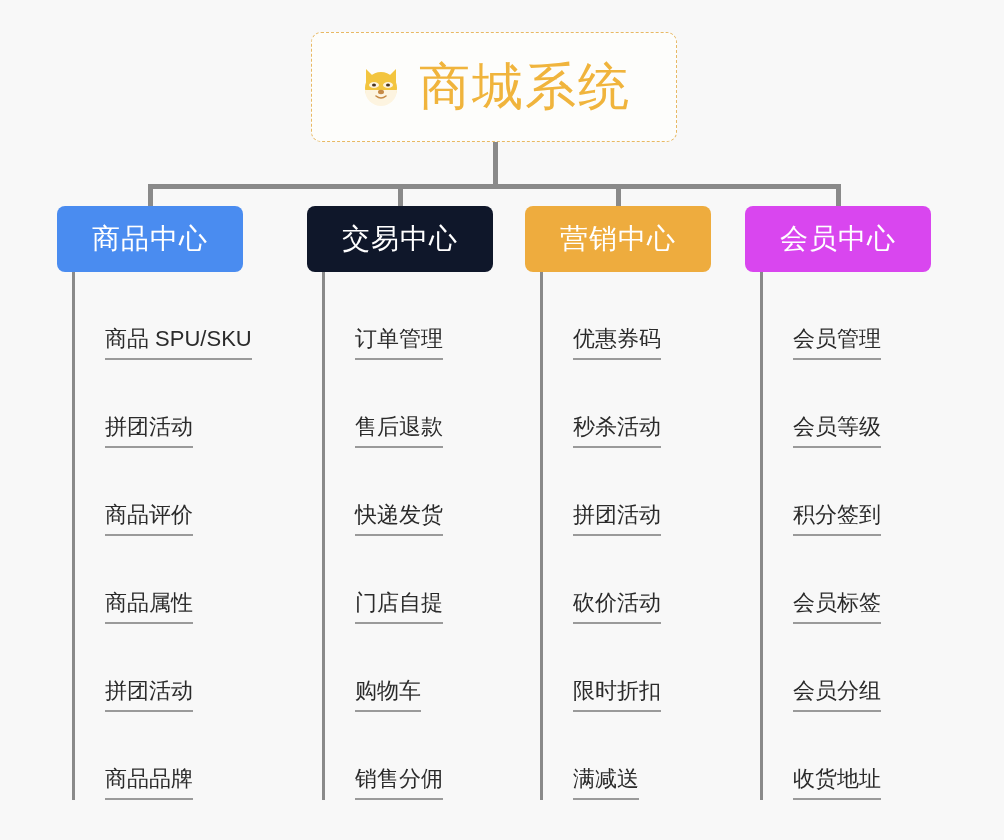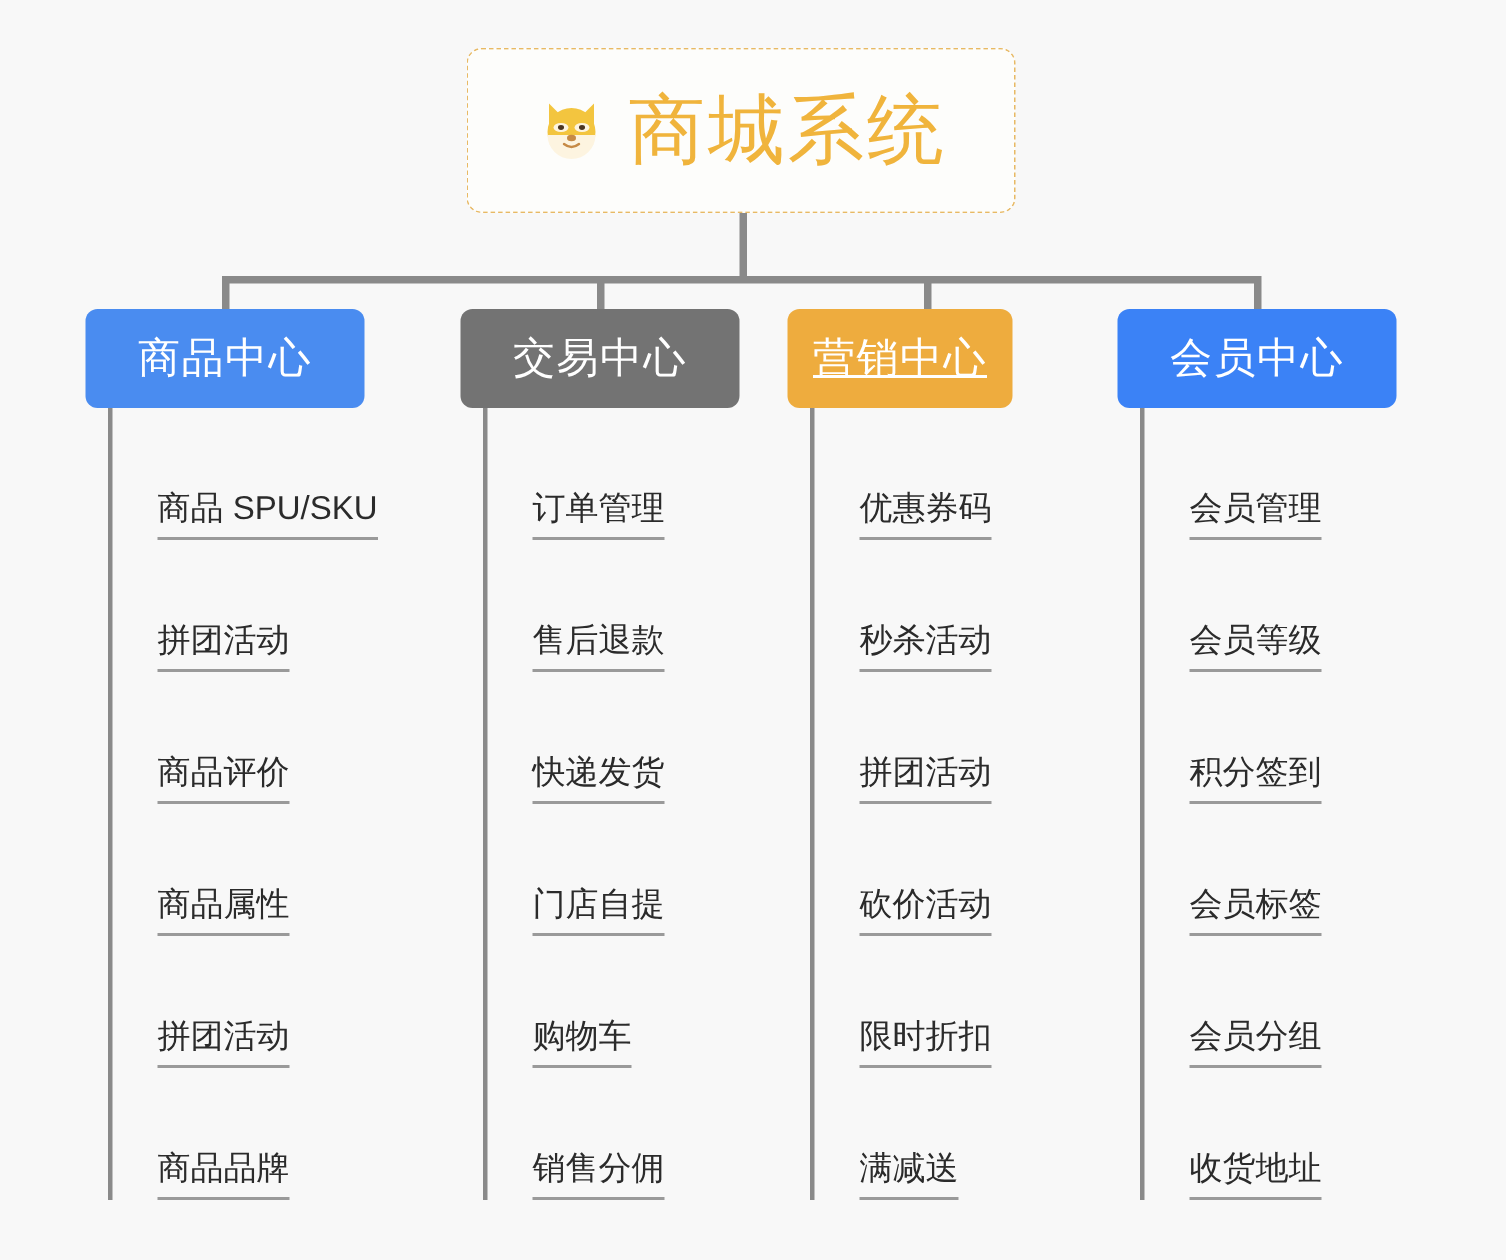--- a/index.html
+++ b/index.html
@@ -125,21 +125,21 @@
     border-bottom: 2px solid #9a9a9a;
     white-space: nowrap;
   }
 
   
   .branch-1 { left: 57px; }
   .branch-1 .branch-header { width: 186px; background: #4a8cf0; }
   .branch-2 { left: 307px; }
   .branch-2 .branch-header { width: 186px; background: #e4595a; }
   .branch-3 { left: 525px; }
-  .branch-3 .branch-header { width: 150px; background: #eeac3e; text-decoration: underline; }
+  .branch-3 .branch-header { width: 186px; background: #eeac3e; }
   .branch-4 { left: 745px; }
   .branch-4 .branch-header { width: 186px; background: #76c council; }
   .branch-4 .branch-header { background: #79c council; }
 </style>
 </head>
 <body>
 
 <div id="mindmap">
 
   <div class="root-node" style="border-color: rgb(232, 185, 100);">
@@ -186,21 +186,21 @@
       <div class="leaf">
           <span class="leaf-label">拼团活动</span>
         </div>
       <div class="leaf">
           <span class="leaf-label">商品品牌</span>
         </div>
     </div>
   </div>
 
   <div class="branch branch-2">
-    <div class="branch-header" style="background: #737373;">交易中心</div>
+    <div class="branch-header" style="background: #0f172a;">交易中心</div>
     <div class="branch-body">
       <div class="spine" style="background: rgb(138, 138, 138); height: 528px;"></div>
       <div class="leaf">
           <span class="leaf-label">订单管理</span>
         </div>
       <div class="leaf">
           <span class="leaf-label">售后退款</span>
         </div>
       <div class="leaf">
           <span class="leaf-label">快递发货</span>
@@ -236,21 +236,21 @@
       <div class="leaf">
           <span class="leaf-label">限时折扣</span>
         </div>
       <div class="leaf">
           <span class="leaf-label">满减送</span>
         </div>
     </div>
   </div>
 
   <div class="branch branch-4">
-    <div class="branch-header" style="background: #3b82f6; text-align: right;">会员中心</div>
+    <div class="branch-header" style="background: #d946ef; text-align: right;">会员中心</div>
     <div class="branch-body">
       <div class="spine" style="background: rgb(138, 138, 138); height: 528px;"></div>
       <div class="leaf">
           <span class="leaf-label">会员管理</span>
         </div>
       <div class="leaf">
           <span class="leaf-label">会员等级</span>
         </div>
       <div class="leaf">
           <span class="leaf-label">积分签到</span>

